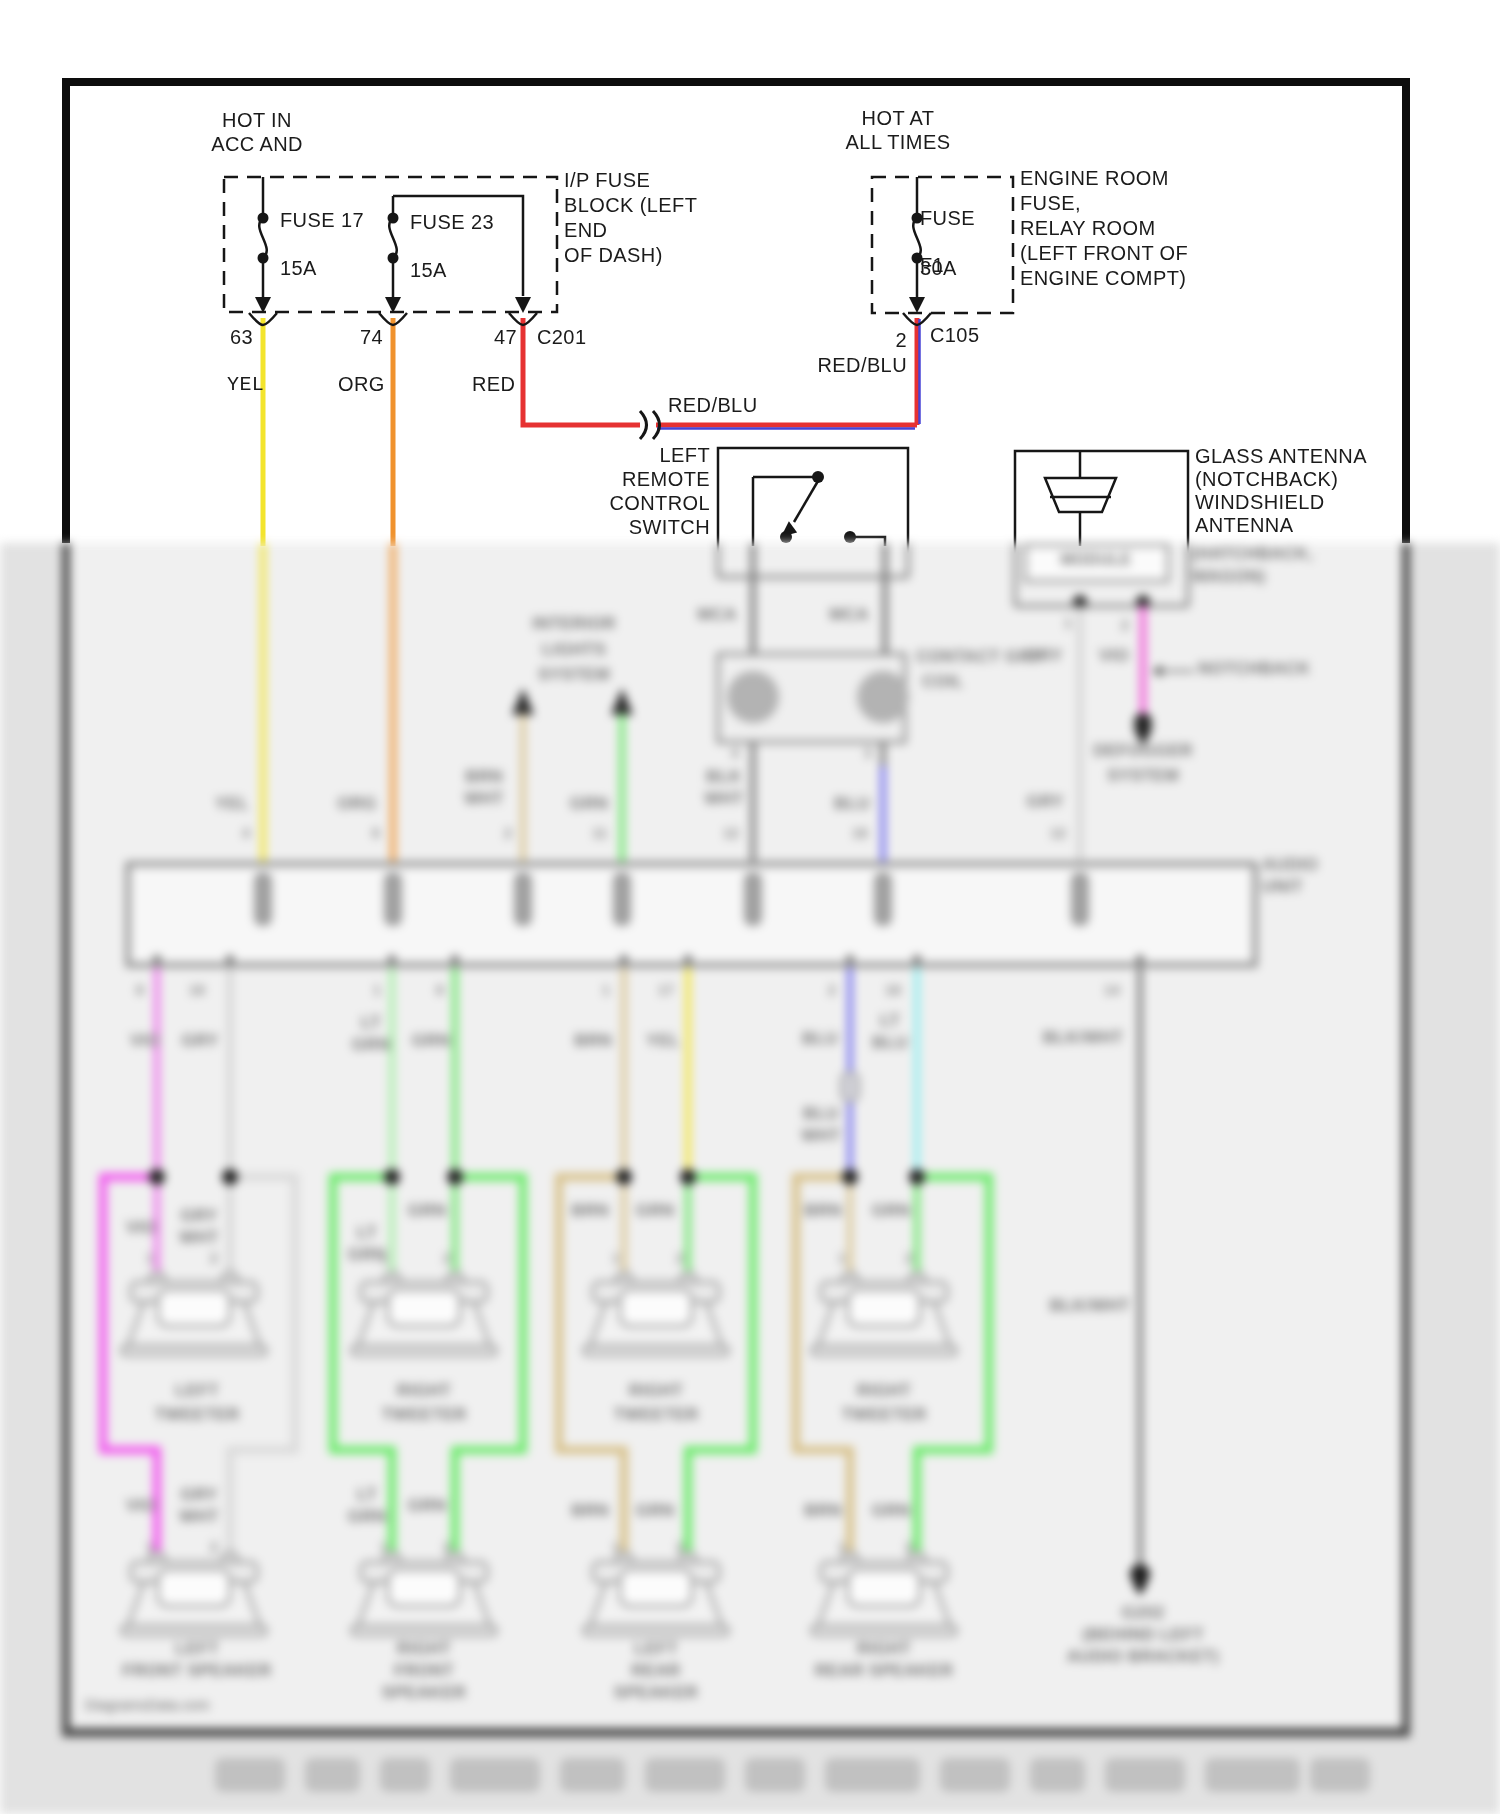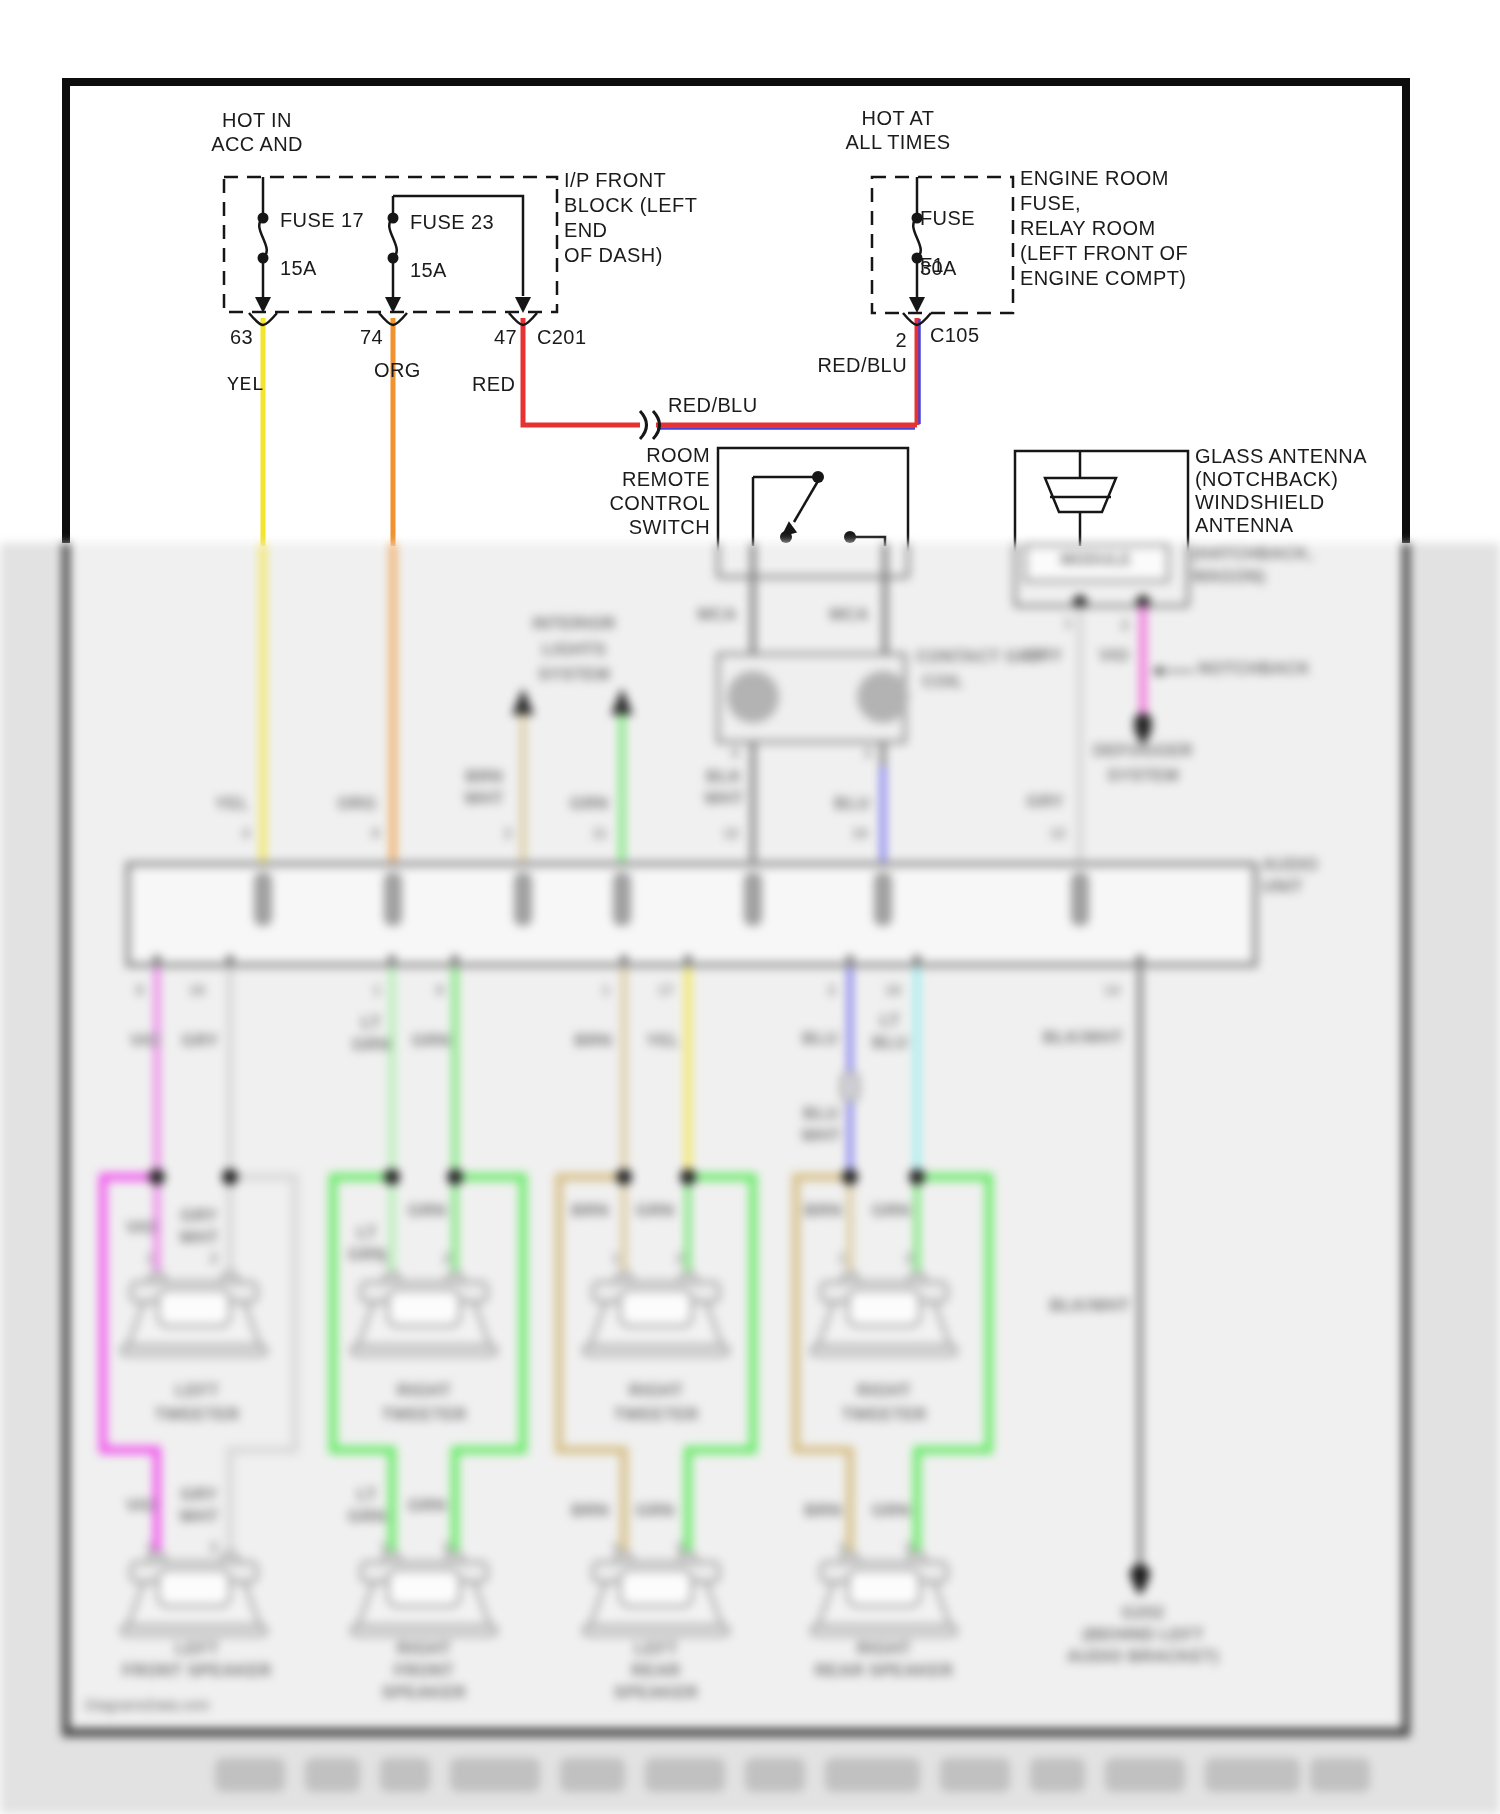--- a/index.html
+++ b/index.html
@@ -76,46 +76,46 @@
       <path d="M509 313 Q 519 325 523 325 Q 527 325 537 313" fill="none" stroke="#161616" stroke-width="2.5"></path>
       <path d="M903 313 Q 913 325 917 325 Q 921 325 931 313" fill="none" stroke="#161616" stroke-width="2.5"></path>
     </svg>
   <div id="labels-sharp">
       <div class="lbl s al-c" style="left: 257px; top: 110px;">HOT IN</div>
       <div class="lbl s al-c" style="left: 257px; top: 134px;">ACC AND</div>
       <div class="lbl s" style="left: 280px; top: 210px;">FUSE 17</div>
       <div class="lbl s" style="left: 280px; top: 258px;">15A</div>
       <div class="lbl s" style="left: 410px; top: 212px;">FUSE 23</div>
       <div class="lbl s" style="left: 410px; top: 260px;">15A</div>
-      <div class="lbl s" style="left: 564px; top: 170px;">I/P FRONT</div>
+      <div class="lbl s" style="left: 564px; top: 170px;">I/P FUSE</div>
       <div class="lbl s" style="left: 564px; top: 195px;">BLOCK (LEFT</div>
       <div class="lbl s" style="left: 564px; top: 220px;">END</div>
       <div class="lbl s" style="left: 564px; top: 245px;">OF DASH)</div>
       <div class="lbl s al-r" style="left: 253px; top: 327px;">63</div>
       <div class="lbl s al-r" style="left: 383px; top: 327px;">74</div>
       <div class="lbl s al-r" style="left: 517px; top: 327px;">47</div>
       <div class="lbl s" style="left: 537px; top: 327px;">C201</div>
       <div class="lbl s" style="left: 227px; top: 374px; font-family: Liberation Mono, monospace;">YEL</div>
-      <div class="lbl s" style="left: 338px; top: 360px; margin-left: 36px;">ORG</div>
+      <div class="lbl s" style="left: 338px; top: 374px;">ORG</div>
       <div class="lbl s" style="left: 472px; top: 374px;">RED</div>
       <div class="lbl s al-c" style="left: 898px; top: 108px;">HOT AT</div>
       <div class="lbl s al-c" style="left: 898px; top: 132px;">ALL TIMES</div>
       <div class="lbl s" style="left: 920px; top: 208px;">FUSE</div>
       <div class="lbl s" style="left: 920px; top: 233px; margin-top: 22px;">F1</div>
       <div class="lbl s" style="left: 920px; top: 258px;">30A</div>
       <div class="lbl s" style="left: 1020px; top: 168px;">ENGINE ROOM</div>
       <div class="lbl s" style="left: 1020px; top: 193px;">FUSE,</div>
       <div class="lbl s" style="left: 1020px; top: 218px;">RELAY ROOM</div>
       <div class="lbl s" style="left: 1020px; top: 243px;">(LEFT FRONT OF</div>
       <div class="lbl s" style="left: 1020px; top: 268px;">ENGINE COMPT)</div>
       <div class="lbl s al-r" style="left: 907px; top: 330px;">2</div>
       <div class="lbl s" style="left: 930px; top: 325px;">C105</div>
       <div class="lbl s al-r" style="left: 907px; top: 355px;">RED/BLU</div>
       <div class="lbl s" style="left: 668px; top: 395px;">RED/BLU</div>
-      <div class="lbl s al-r" style="left: 710px; top: 445px;">ROOM</div>
+      <div class="lbl s al-r" style="left: 710px; top: 445px;">LEFT</div>
       <div class="lbl s al-r" style="left: 710px; top: 469px;">REMOTE</div>
       <div class="lbl s al-r" style="left: 710px; top: 493px;">CONTROL</div>
       <div class="lbl s al-r" style="left: 710px; top: 517px;">SWITCH</div>
       <div class="lbl s" style="left: 1195px; top: 446px; text-align: right;">GLASS ANTENNA</div>
       <div class="lbl s" style="left: 1195px; top: 469px; text-align: right;">(NOTCHBACK)</div>
       <div class="lbl s" style="left: 1195px; top: 492px;">WINDSHIELD</div>
       <div class="lbl s" style="left: 1195px; top: 515px;">ANTENNA</div>
     </div>
   <div id="blur-wrap">
     <svg id="svg-blur" viewBox="0 0 1500 1814">

